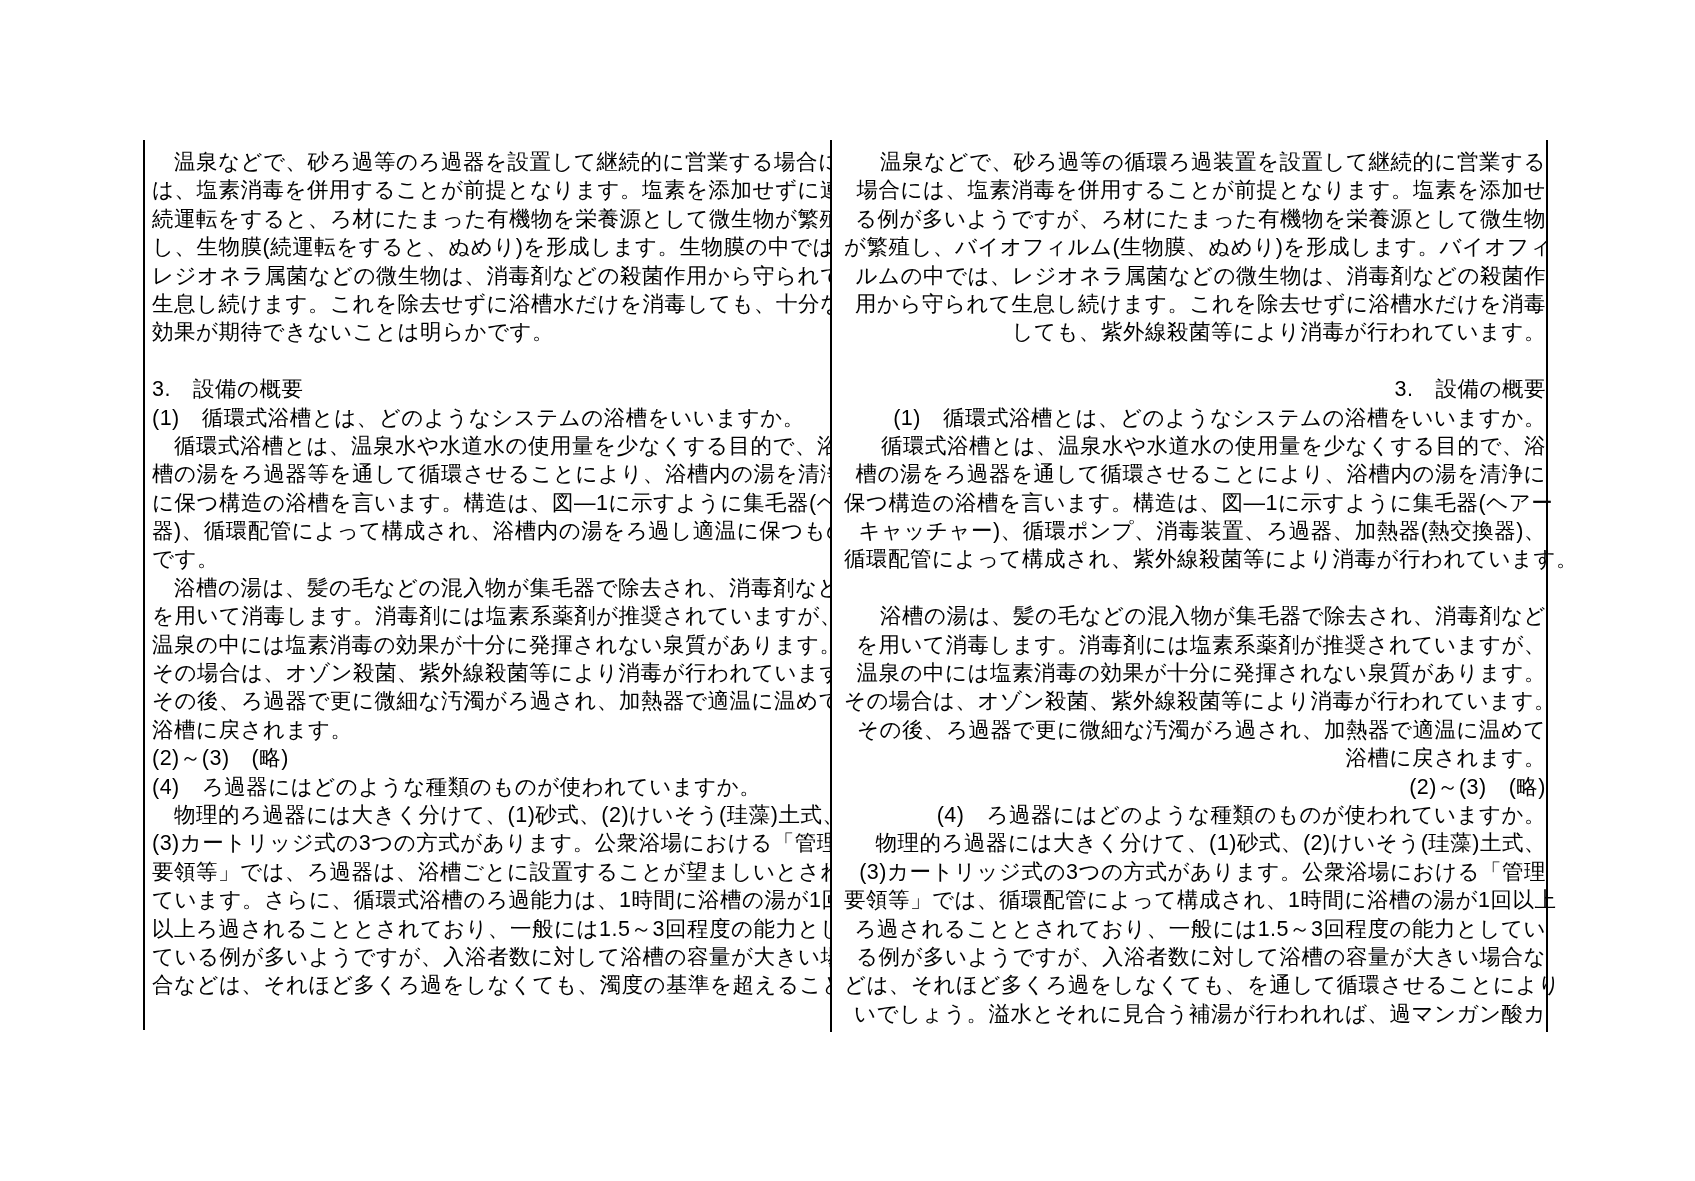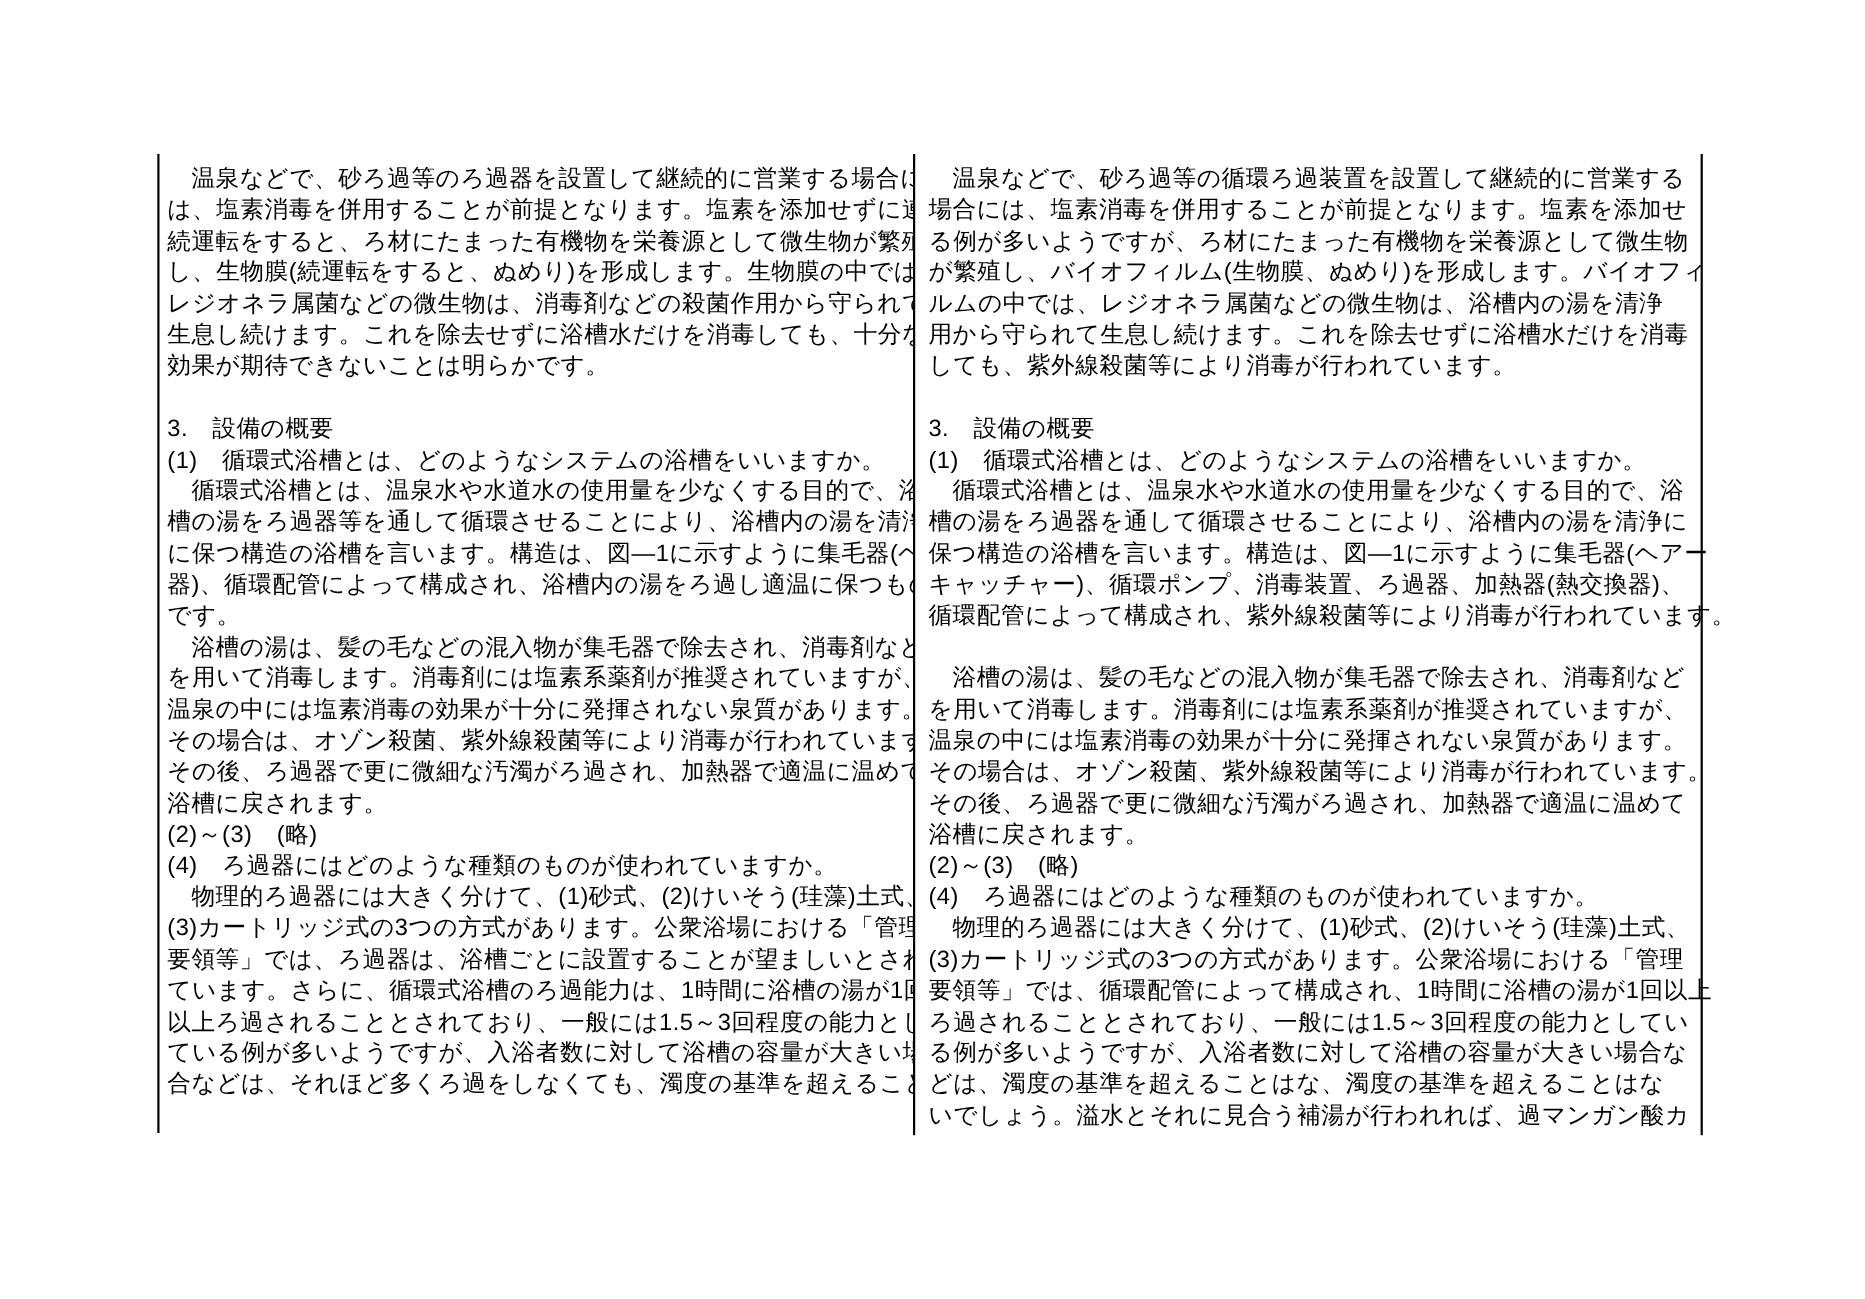--- a/index.html
+++ b/index.html
@@ -28,20 +28,21 @@
     border-left: 2px solid #000;
     padding: 8px 0 0 7px;
   }
   #col-new {
     left: 830px;
     width: 718px;
     height: 892px;
     border-left: 2px solid #000;
     border-right: 2px solid #000;
     padding: 8px 0 0 12px;
+    text-align: right;
   }
   .line {
     height: 28.4px;
     line-height: 28.4px;
     font-size: 21.5px;
     letter-spacing: 0.5px;
     white-space: nowrap;
   }
   .chg {
     text-underline-offset: 4px;
@@ -82,21 +83,21 @@
     <div class="line"><span>以上ろ過されることとされており、一般には1.5～3回程度の能力とし</span></div>
     <div class="line"><span>ている例が多いようですが、入浴者数に対して浴槽の容量が大きい場</span></div>
     <div class="line"><span>合などは、それほど多くろ過をしなくても、濁度の基準を超えること</span></div>
   </div>
 
 <div class="col" id="col-new">
     <div class="line"><span>　温泉などで、砂ろ過等の</span><span class="chg">循環ろ過装置</span><span>を設置して継続的に営業する</span></div>
     <div class="line"><span>場合には、塩素消毒を併用することが前提となります。塩素を添加せ</span></div>
     <div class="line"><span>る例が多いようですが、ろ材にたまった有機物を栄養源として微生物</span></div>
     <div class="line"><span>が繁殖し、</span><span class="chg">バイオフィルム(生物膜</span><span>、ぬめり)を形成します。</span><span class="chg">バイオフィ</span></div>
-    <div class="line"><span class="chg">ルム</span><span>の中では、レジオネラ属菌などの微生物は、浴槽内の湯を清浄</span></div>
+    <div class="line"><span class="chg">ルム</span><span>の中では、レジオネラ属菌などの微生物は、消毒剤などの殺菌作</span></div>
     <div class="line"><span>用から守られて生息し続けます。これを除去せずに浴槽水だけを消毒</span></div>
     <div class="line"><span>しても、紫外線殺菌等により消毒が行われています。</span></div>
     <div class="line">&nbsp;</div>
     <div class="line"><span>3.　設備の概要</span></div>
     <div class="line"><span>(1)　循環式浴槽とは、どのようなシステムの浴槽をいいますか。</span></div>
     <div class="line"><span>　循環式浴槽とは、温泉水や水道水の使用量を少なくする目的で、浴</span></div>
     <div class="line"><span>槽の湯をろ過器を通して循環させることにより、浴槽内の湯を清浄に</span></div>
     <div class="line"><span>保つ構造の浴槽を言います。構造は、図―1に示すように集毛器(ヘアー</span></div>
     <div class="line"><span>キャッチャー)、循環ポンプ、消毒装置、ろ過器、加熱器(熱交換器)、</span></div>
     <div class="line"><span>循環配管によって構成され、紫外線殺菌等により消毒が行われています。</span></div>
@@ -107,15 +108,15 @@
     <div class="line"><span>その場合は、オゾン殺菌、紫外線殺菌等により消毒が行われています。</span></div>
     <div class="line"><span>その後、ろ過器で更に微細な汚濁がろ過され、加熱器で適温に温めて</span></div>
     <div class="line"><span>浴槽に戻されます。</span></div>
     <div class="line"><span>(2)～(3)　(略)</span></div>
     <div class="line"><span>(4)　ろ過器にはどのような種類のものが使われていますか。</span></div>
     <div class="line"><span>　物理的ろ過器には大きく分けて、(1)砂式、(2)けいそう(珪藻)土式、</span></div>
     <div class="line"><span>(3)カートリッジ式の3つの方式があります。公衆浴場における「管理</span></div>
     <div class="line"><span>要領等」では、循環配管によって構成され、1時間に浴槽の湯が1回以上</span></div>
     <div class="line"><span>ろ過されることとされており、一般には1.5～3回程度の能力としてい</span></div>
     <div class="line"><span>る例が多いようですが、入浴者数に対して浴槽の容量が大きい場合な</span></div>
-    <div class="line"><span>どは、濁度の基準を超えることはな、濁度の基準を超えることはな</span></div>
+    <div class="line"><span>どは、それほど多くろ過をしなくても、を通して循環させることにより</span></div>
     <div class="line"><span>いでしょう。溢水とそれに見合う補湯が行われれば、過マンガン酸カ</span></div>
   </div>
 
 </body></html>

